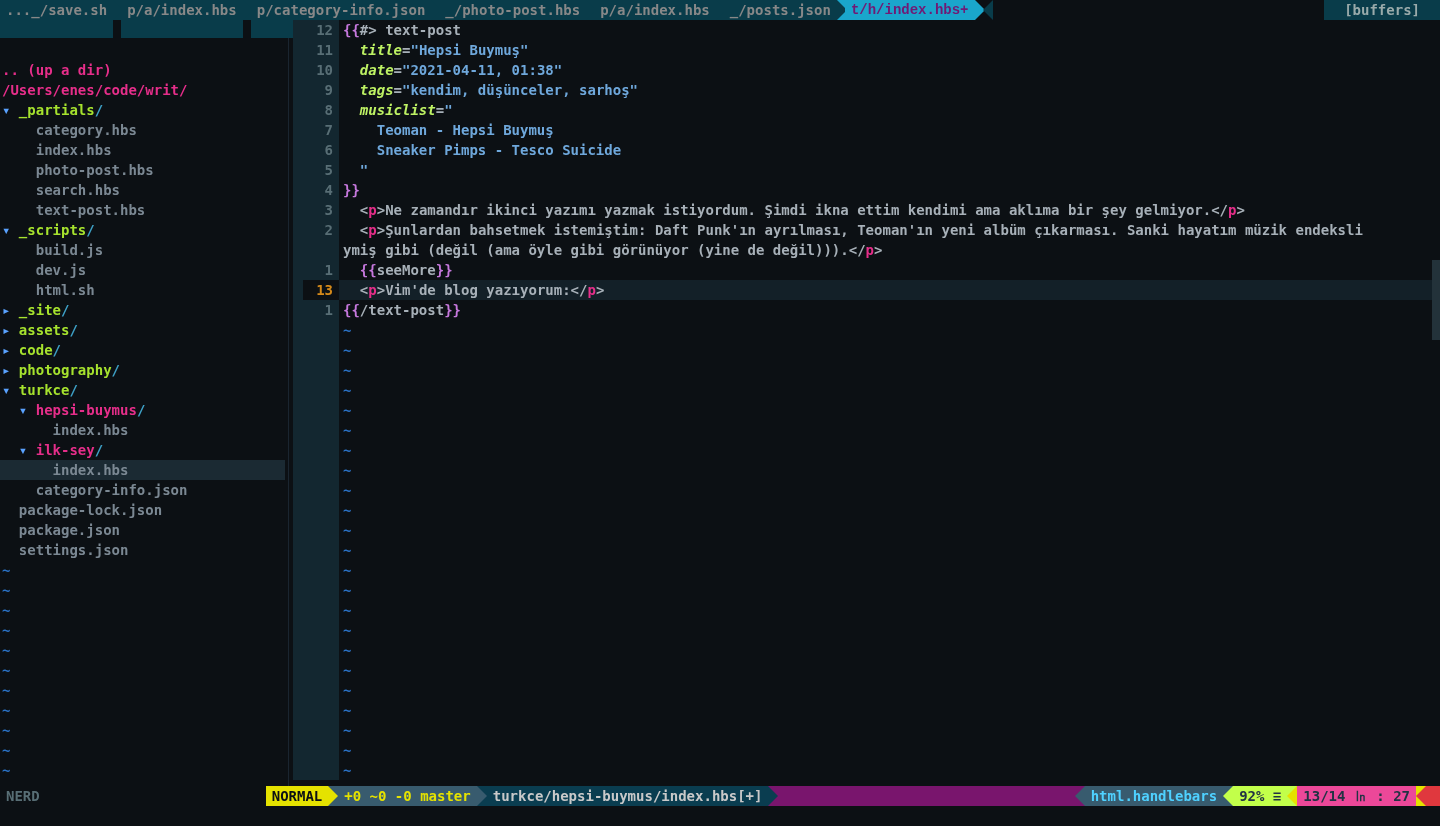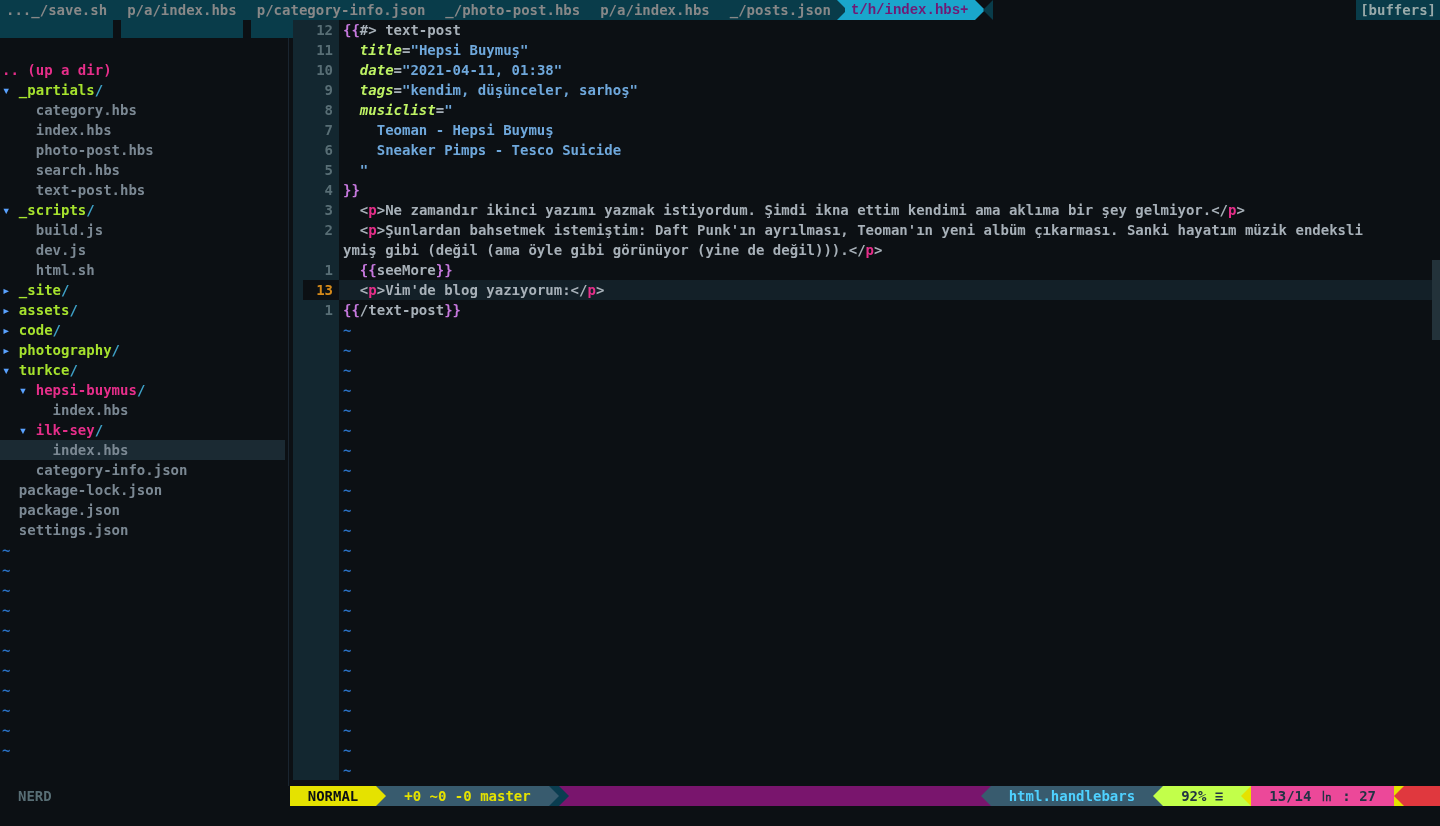--- a/index.html
+++ b/index.html
@@ -38,21 +38,21 @@
     border-left: 10px solid #093c4a;
     background: #093c4a;
     margin-right: -2px;
   }
   .buf-sep.into-active { border-left-color:#093c4a; background:#1aa6cc; }
   .buf-sep.active-out { border-left-color:#1aa6cc; background:#0c1014; }
   .buf-label-right {
     margin-left: auto;
     background: #093c4a;
     color: #9aa;
-    padding: 0 4px;
+    padding: 0 20px;
   }
   .buf-arrow-left-of-right {
     width:0;height:0;border-top:10px solid transparent;border-bottom:10px solid transparent;
     border-right:10px solid #093c4a;
   }
 
   
   .main { display: flex; height: 766px; }
   .tree { width: 285px; background:#0c1014; padding:0; overflow:hidden; }
   .tree .row { height:20px; padding-left:2px; white-space:pre; }
@@ -85,21 +85,21 @@
   .tree .green { color:#a6e22e; }
   .tree .cyan-sl { color:#3ea1c7; }
   .tree .dim   { color:#7b8893; }
   .tree .sel-bg { background:#1b2a33; display:block; }
 
   
   .scroll-marker { position:absolute; right:0; top:240px; width:8px; height:80px; background:#23323a; }
 
   
   .status { height:20px; display:flex; align-items:center; background:#0c1014; white-space:nowrap; overflow:hidden; font-weight:bold; }
-  .seg { height:20px; display:flex; align-items:center; padding:0 18px; }
+  .seg { height:20px; display:flex; align-items:center; padding:0 6px; }
   .ar-r { width:0;height:0;border-top:10px solid transparent;border-bottom:10px solid transparent;}
   .ar-l { width:0;height:0;border-top:10px solid transparent;border-bottom:10px solid transparent;}
   
   .st-nerd { background:#0c1014; color:#586e75; }
   
   .st-mode { background:#e5e200; color:#0c1014; }
   .st-git  { background:#385b6e; color:#e5e200; }
   .st-file { background:#0a3d50; color:#c9c9c9; }
   .st-ft   { background:#385b6e; color:#4fd1ff; }
   .st-pct  { background:#c2ff4a; color:#234; }
@@ -129,20 +129,21 @@
   <span class="buf-arrow-left-of-right"></span>
   <span class="buf-label-right">[buffers]</span>
 </div>
 
 <div class="main">
 
   <div class="tree">
     <div class="row dim">" Press ? for help</div>
     <div class="row">&nbsp;</div>
     <div class="row pink">.. (up a dir)</div>
+    <div class="row pink">/Users/enes/code/writ/</div>
     <div id="tree-entries">
         <div class="row"><span class="blue">▾ </span><span class="green">_partials</span><span class="cyan-sl">/</span></div>
         <div class="row">    <span class="dim">category.hbs</span></div>
         <div class="row">    <span class="dim">index.hbs</span></div>
         <div class="row">    <span class="dim">photo-post.hbs</span></div>
         <div class="row">    <span class="dim">search.hbs</span></div>
         <div class="row">    <span class="dim">text-post.hbs</span></div>
         <div class="row"><span class="blue">▾ </span><span class="green">_scripts</span><span class="cyan-sl">/</span></div>
         <div class="row">    <span class="dim">build.js</span></div>
         <div class="row">    <span class="dim">dev.js</span></div>
@@ -382,20 +383,21 @@
   <span class="ar-r" style="border-left:10px solid #0c1014;"></span>
   <span style="flex:0 0 210px;background:#0c1014;height:20px;"></span>
 
   <span class="seg st-mode">NORMAL</span>
   <span class="ar-r" style="border-left:10px solid #e5e200;background:#385b6e;"></span>
   <span class="seg st-git">
      <span>+0 ~0 -0  master</span>
      <span></span>
   </span>
   <span class="ar-r" style="border-left:10px solid #385b6e;background:#0a3d50;"></span>
+  <span class="seg st-file">turkce/hepsi-buymus/index.hbs[+]</span>
   <span class="ar-r" style="border-left:10px solid #0a3d50;background:#79156d;"></span>
 
   <span class="spacer-magenta"></span>
 
   <span class="ar-l" style="border-right:10px solid #385b6e;background:#79156d;"></span>
   <span class="seg st-ft">html.handlebars</span>
   <span class="ar-l" style="border-right:10px solid #c2ff4a;background:#385b6e;"></span>
   <span class="seg st-pct">92% ≡</span>
   <span class="ar-l" style="border-right:10px solid #e5e200;background:#c2ff4a;"></span>
   <span class="seg st-pos">13/14 ㏑ : 27</span>

